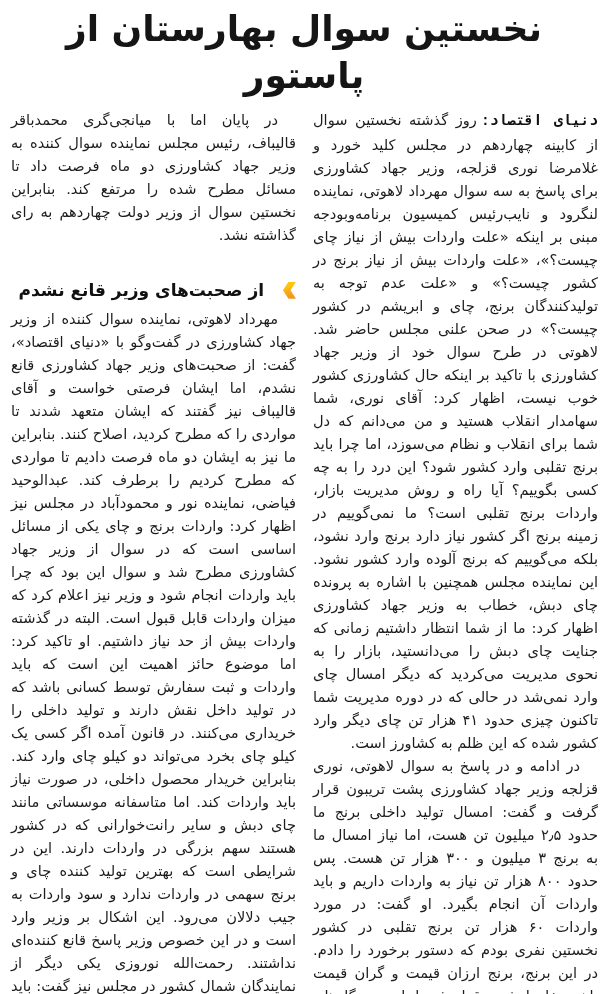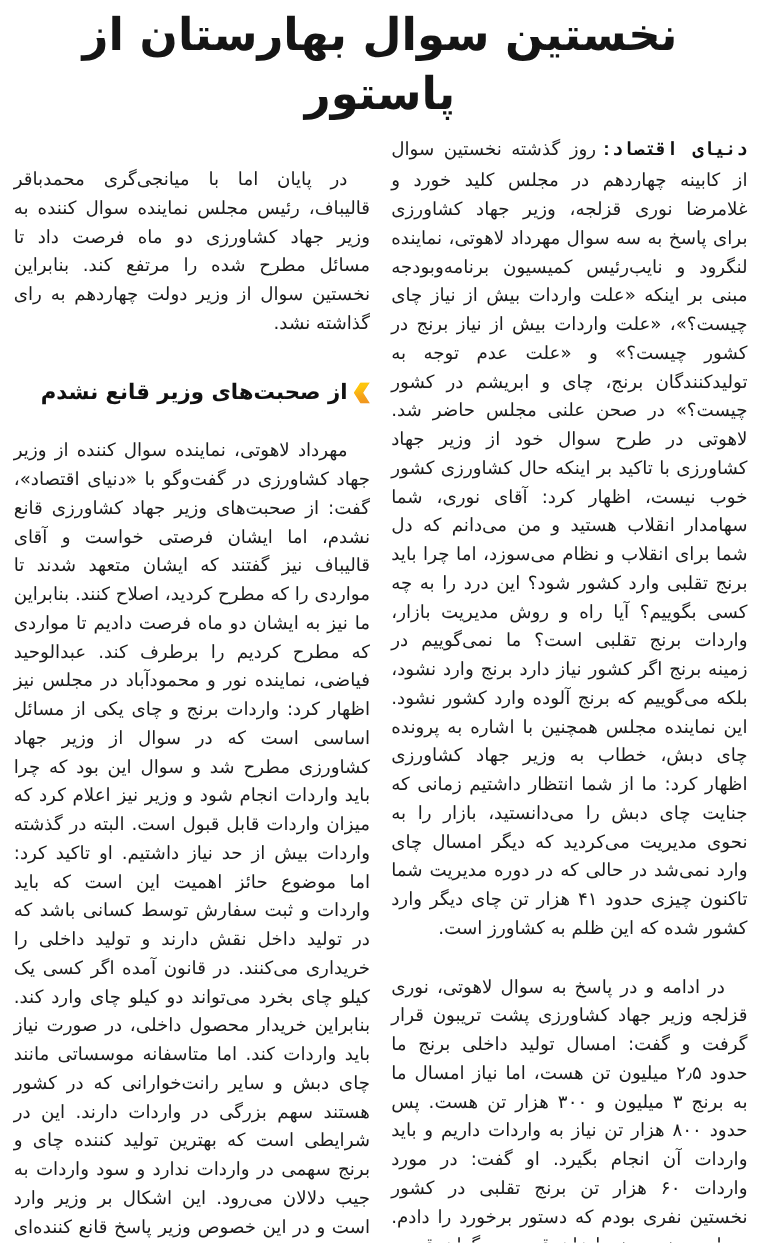--- a/index.html
+++ b/index.html
@@ -43,32 +43,31 @@
   .body-text {
     font-size: 14.6px;
     line-height: 23px;
     text-align: justify;
     text-justify: inter-word;
     margin: 0;
     color: #1c1c1c;
   }
   .indent-first {
     text-indent: 18px;
-    margin-top: 24px;
   }
   .lead-prefix {
     font-weight: bold;
     color: #111111;
     margin-left: 4px;
     font-family: Liberation Mono, monospace;
   }
   .subhead {
     display: flex;
     align-items: center;
-    gap: 5px;
+    gap: 19px;
     margin: 34px 0 6px 0;
   }
   .subhead-label {
     font-size: 17px;
     font-weight: bold;
     color: #111111;
     line-height: 1.25;
   }
   .chevron-marker {
     display: inline-block;

